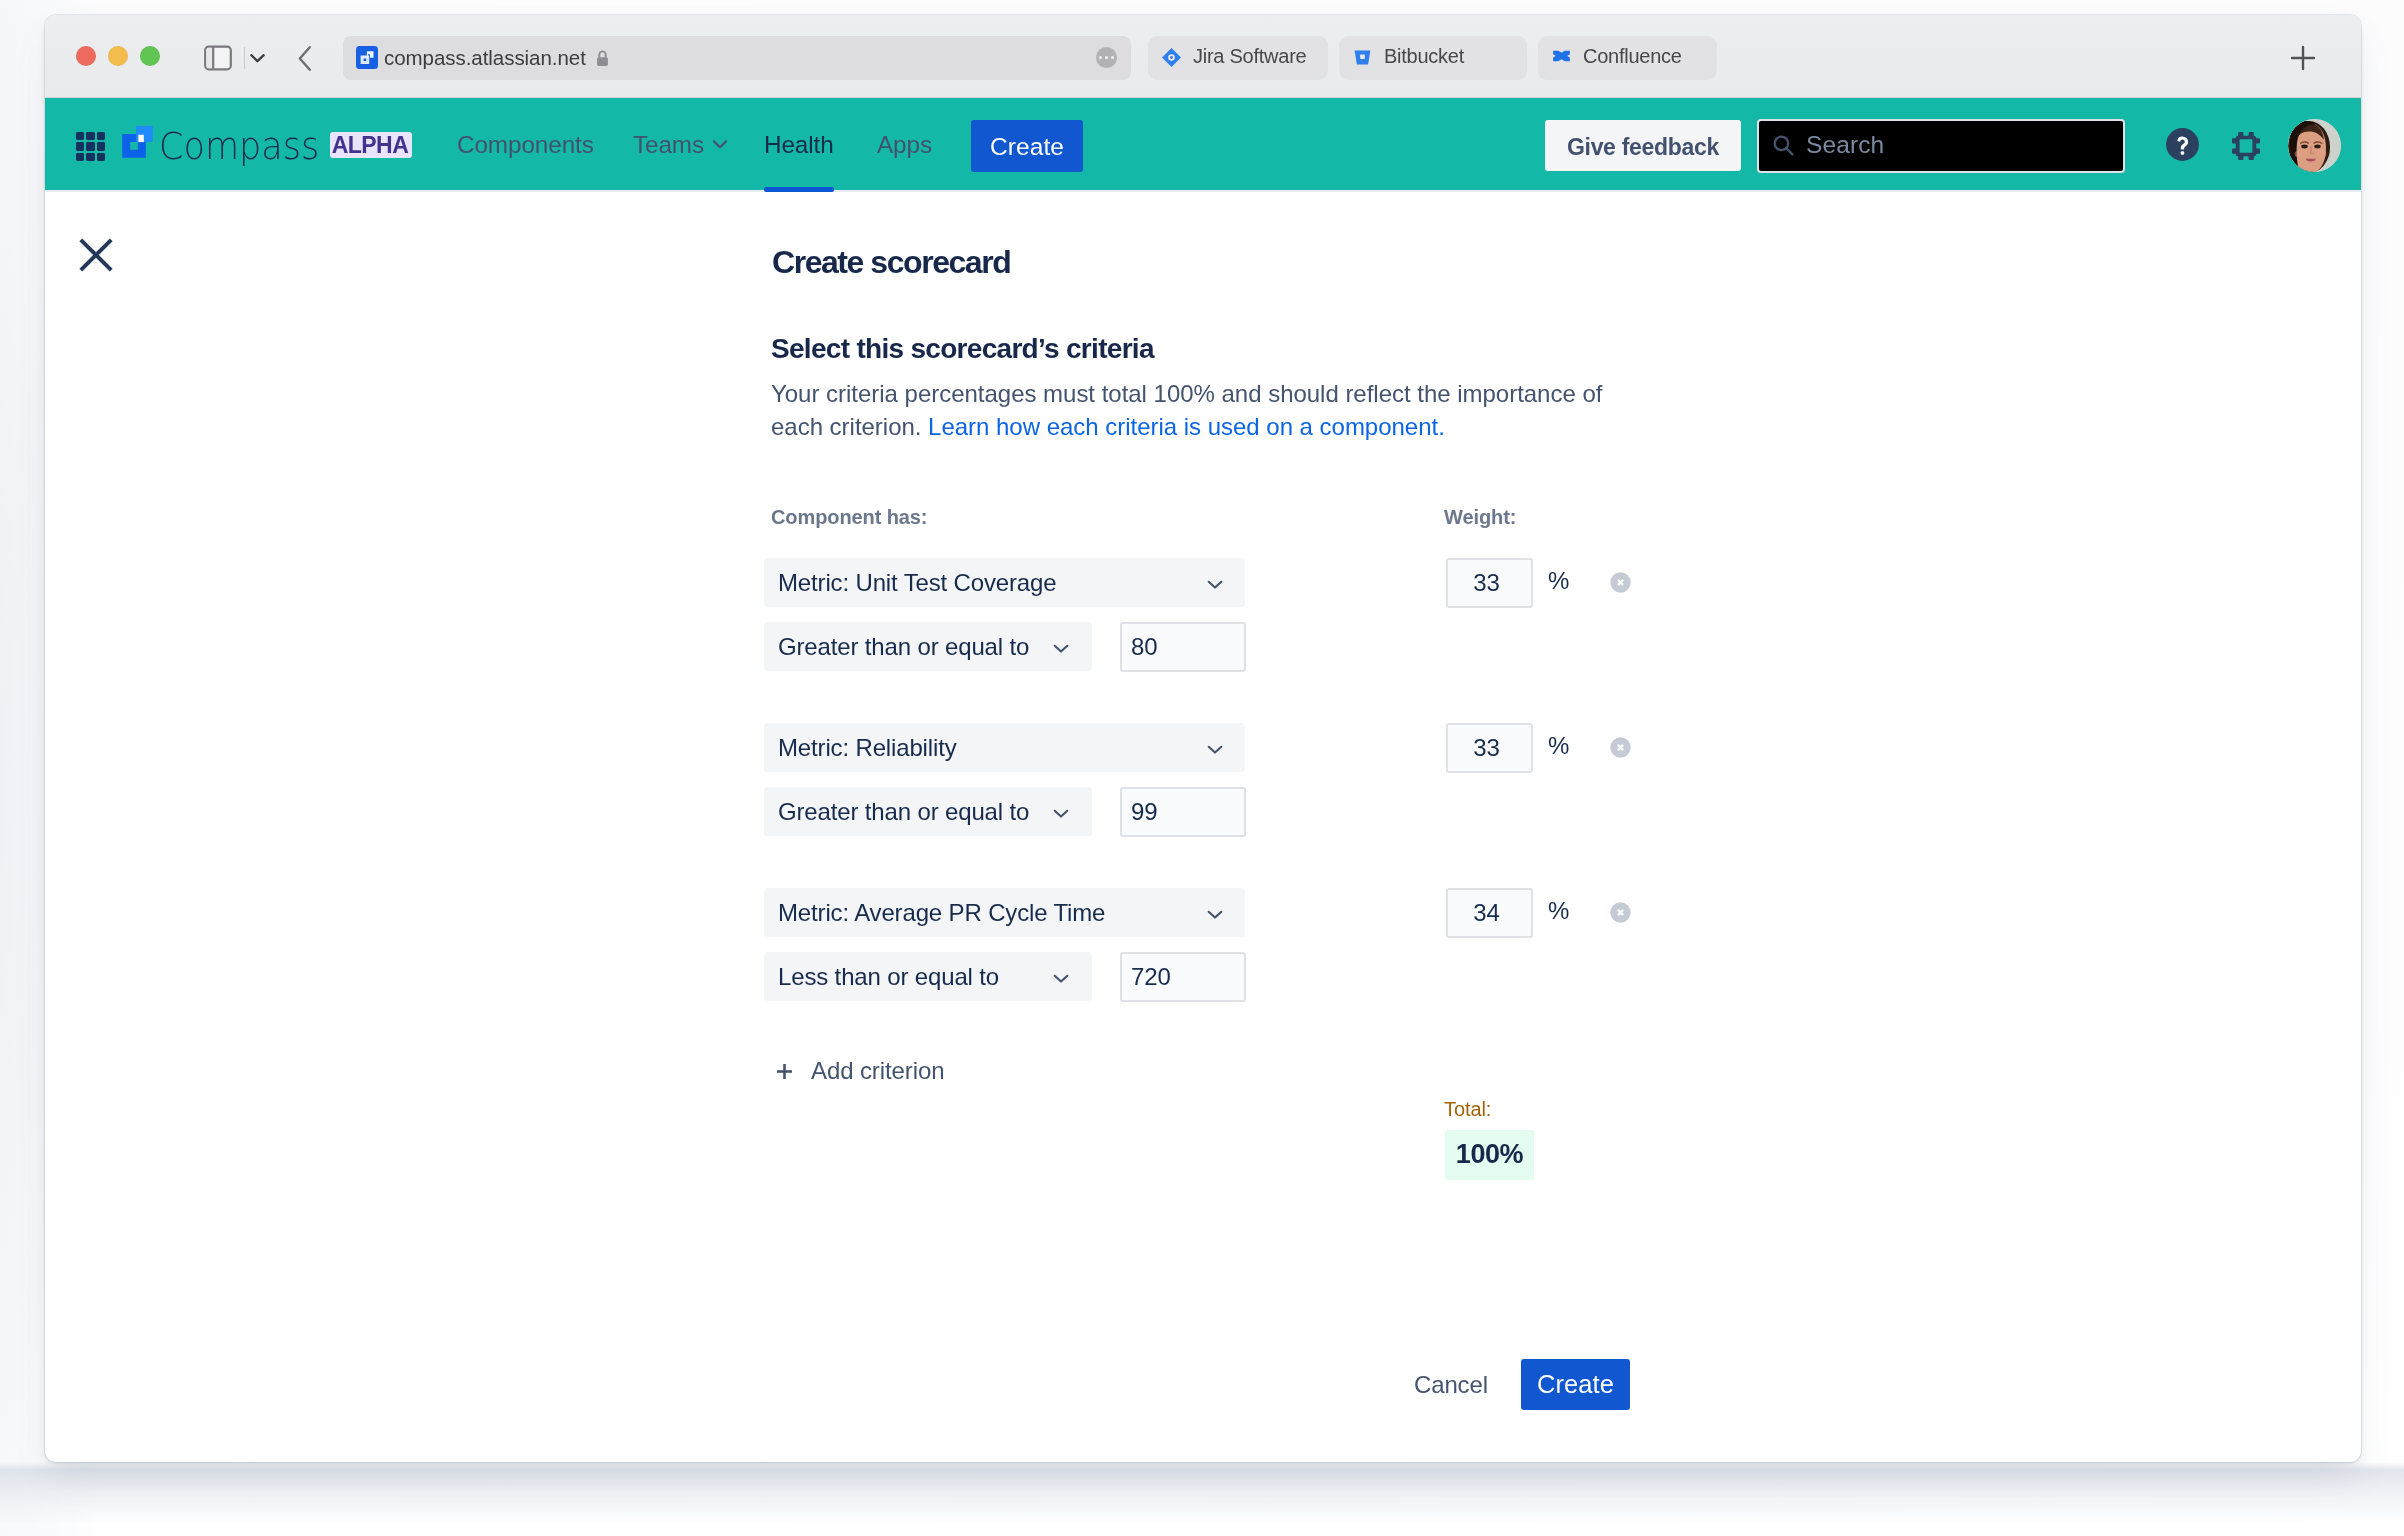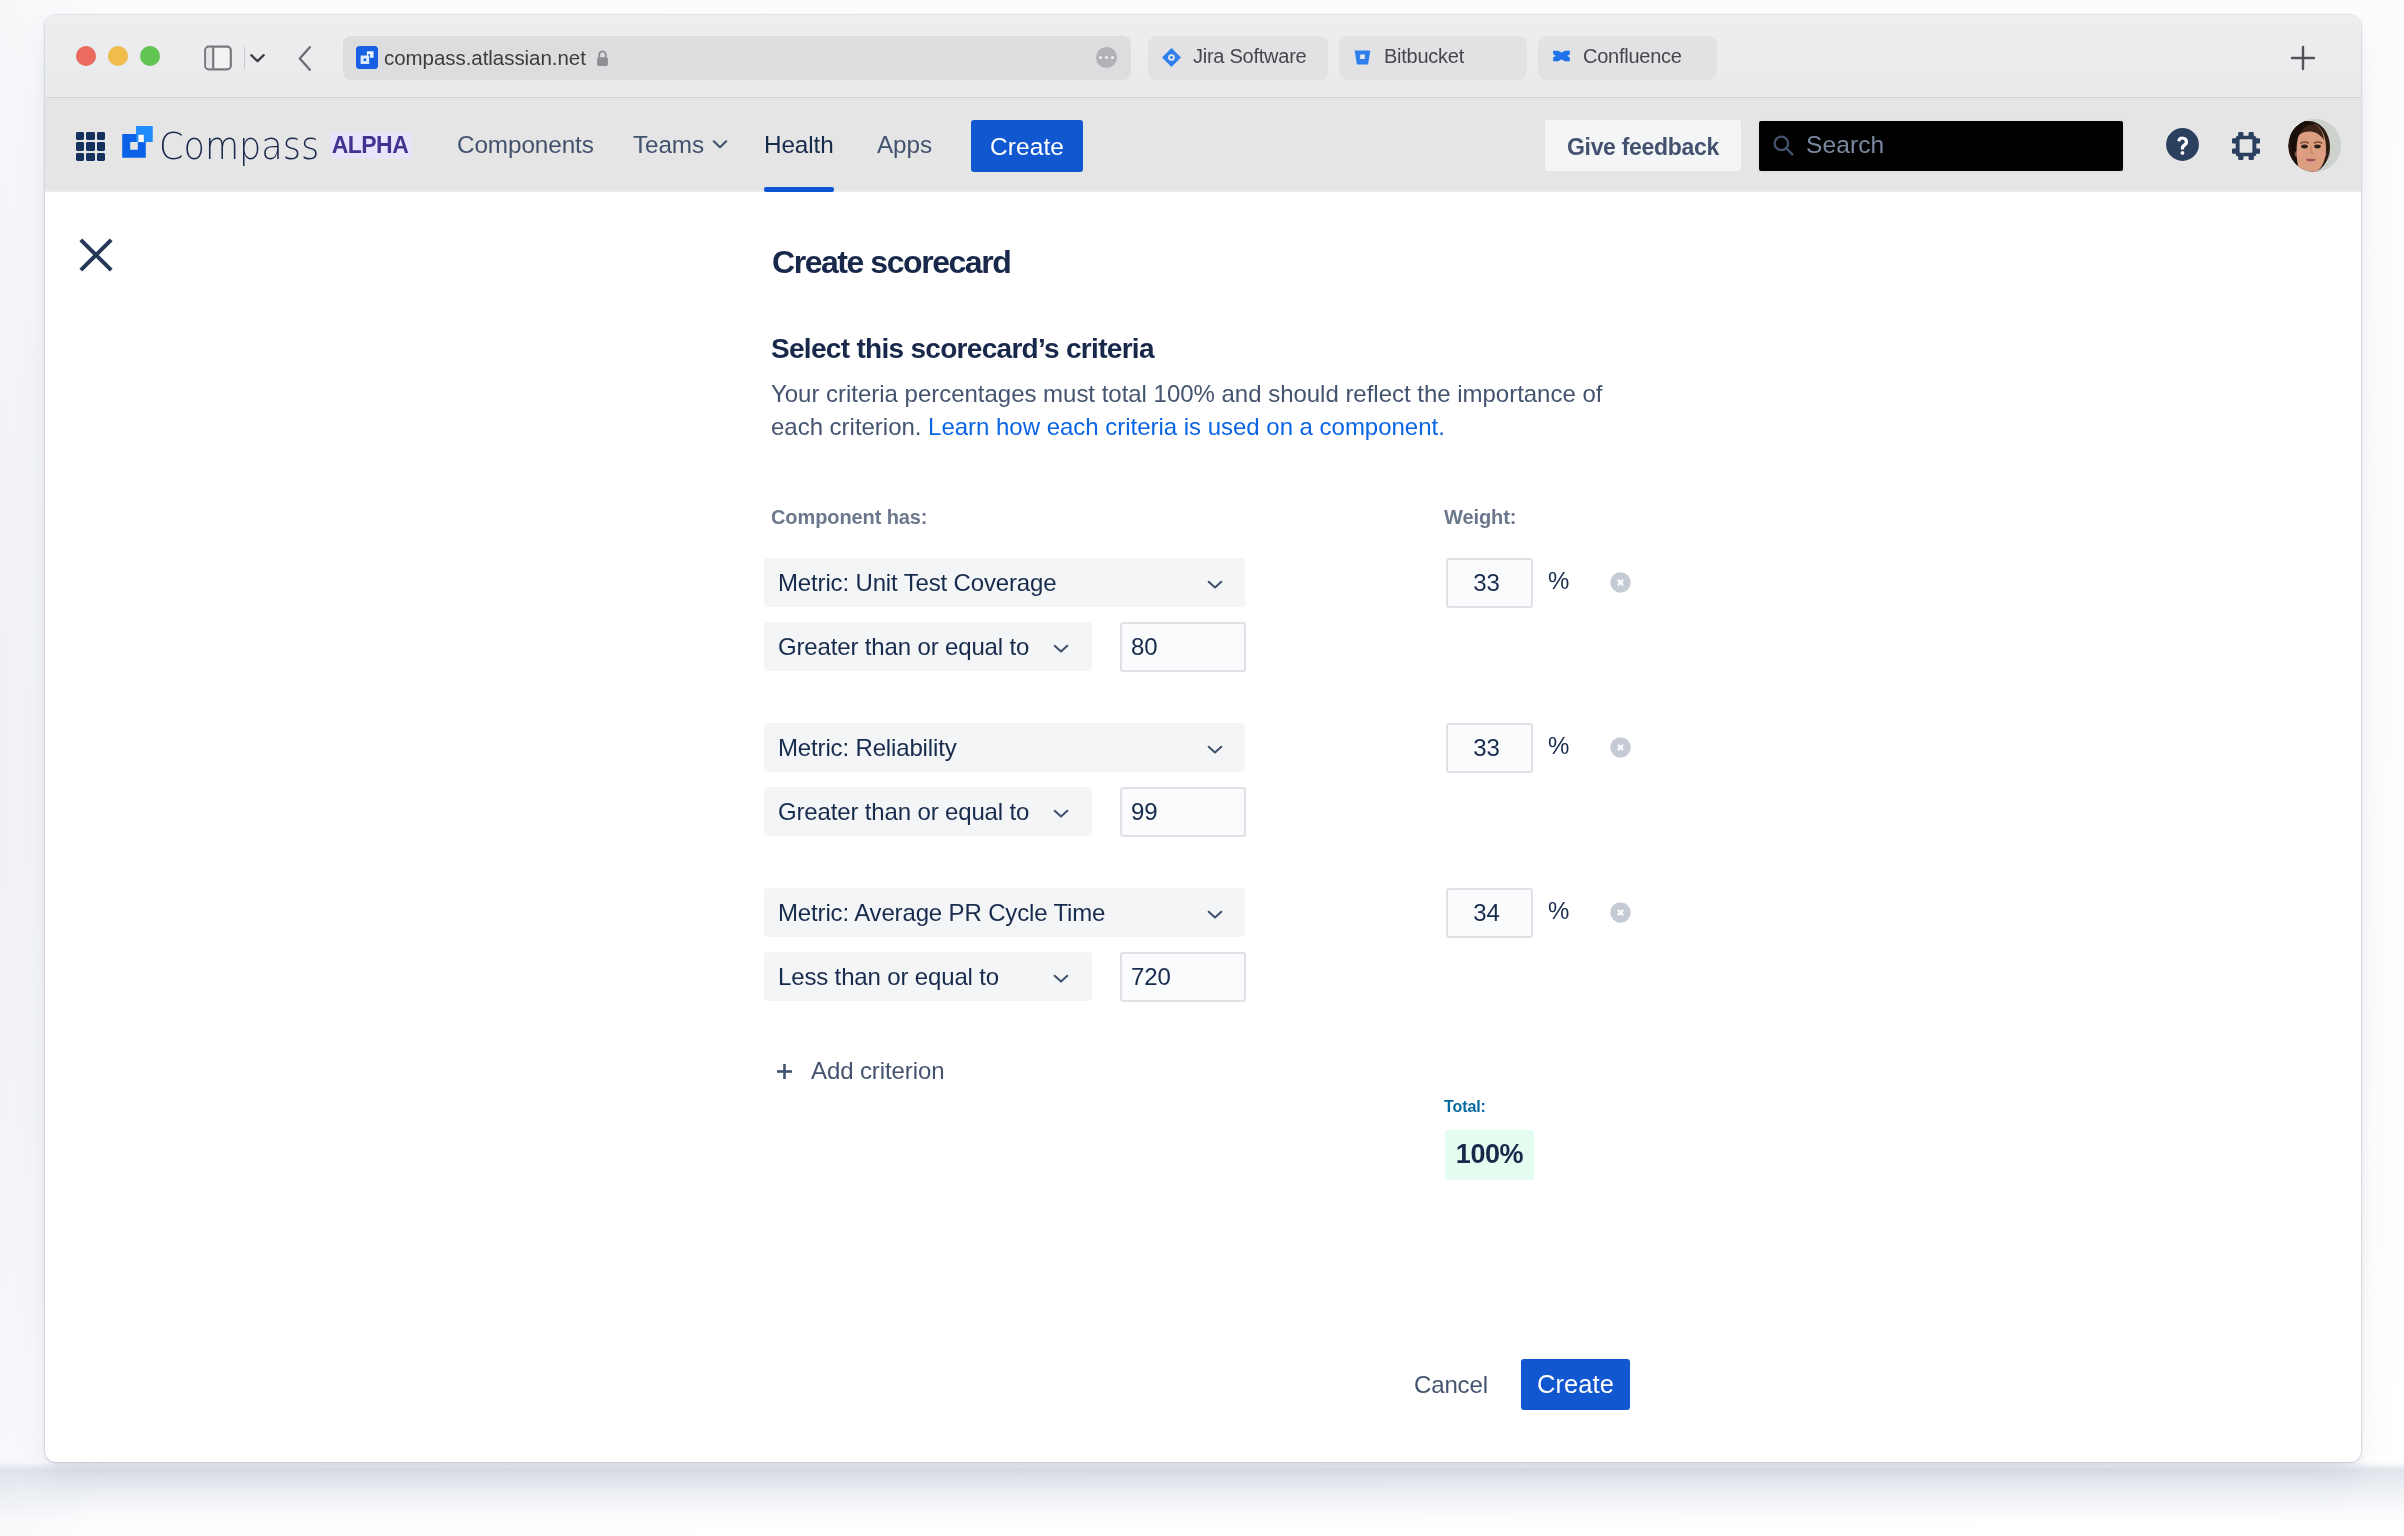--- a/index.html
+++ b/index.html
@@ -54,21 +54,21 @@
   .tab{height:44px;border-radius:9px;background:#e2e2e4;display:flex;align-items:center;
        padding:0 13px;gap:11px;flex:none;}
   .tab.t1{width:180px;} .tab.t2{width:188px;} .tab.t3{width:179px;}
   .tab-label{font-size:20px;color:#47474b;letter-spacing:-.25px;white-space:nowrap;
              position:relative;top:-1px;}
   .tab-ico{width:21px;height:21px;display:block;flex:none;}
 
   .tb-plus{position:absolute;left:2244px;top:29px;width:28px;height:28px;}
 
   
-  .navbar{position:absolute;left:0;top:83px;width:100%;height:94px;background:#e5e5e5;
+  .navbar{position:absolute;left:0;top:83px;width:100%;height:94px;background:#14b8a6;
           border-bottom:2.2px solid #ebecf0;}
   .nav-apps{position:absolute;left:31px;top:34px;width:30px;height:30px;}
   .grid-dot{position:absolute;width:8.3px;height:8.3px;background:#15325e;border-radius:1.4px;}
   .nav-logo{position:absolute;left:77px;top:28px;width:32px;height:32px;}
   .nav-word{position:absolute;left:114px;top:26px;font-size:37.5px;color:#1b2b4d;
             letter-spacing:0px;font-family:"DejaVu Sans",sans-serif;font-weight:300;
             transform:scaleX(.935);transform-origin:left top;}
   .nav-alpha{position:absolute;left:285px;top:33.5px;width:82px;height:26px;border-radius:3px;
              background:#e8e4fc;color:#44328f;font-size:23px;font-weight:bold;
              letter-spacing:-.55px;display:flex;align-items:center;justify-content:center;}
@@ -130,22 +130,22 @@
           border-radius:3px;background:#fafbfc;}
   .wt-box .txt{position:absolute;width:100%;text-align:center;top:9px;font-size:24px;
                color:#172b4d;letter-spacing:-.1px;padding-right:6px;}
   .wt-pct{position:absolute;left:102px;top:9px;font-size:24px;color:#172b4d;}
   .wt-del{position:absolute;left:164px;top:14px;width:21px;height:21px;}
 
   .add-crit{position:absolute;left:726px;top:1043px;height:30px;width:300px;white-space:nowrap;}
   .add-plus{position:absolute;left:5px;top:5px;width:17px;height:17px;}
   .add-lbl{position:absolute;left:40px;top:-1px;font-size:24px;color:#44546f;letter-spacing:-.1px;}
 
-  .total-lbl{position:absolute;left:1399px;top:1083px;font-size:16px;color:#0369a1;
-             font-weight:bold;letter-spacing:-.1px;}
+  .total-lbl{position:absolute;left:1399px;top:1083px;font-size:20px;color:#a16207;
+             font-weight:normal;letter-spacing:-.1px;}
   .total-box{position:absolute;left:1400px;top:1115px;width:89px;height:50px;border-radius:3px;
              background:#e3fcef;display:flex;align-items:center;justify-content:center;}
   .total-val{font-size:27px;font-weight:bold;color:#17284a;letter-spacing:-.4px;
              position:relative;top:-1px;}
 
   .btn-cancel{position:absolute;left:1369px;top:1356px;font-size:24px;color:#44546f;
               letter-spacing:-.15px;}
   .btn-create{position:absolute;left:1476px;top:1344px;width:109px;height:51px;border-radius:3px;
               background:#1057d0;color:#fff;font-size:25.5px;display:flex;align-items:center;
               justify-content:center;letter-spacing:.1px;}

